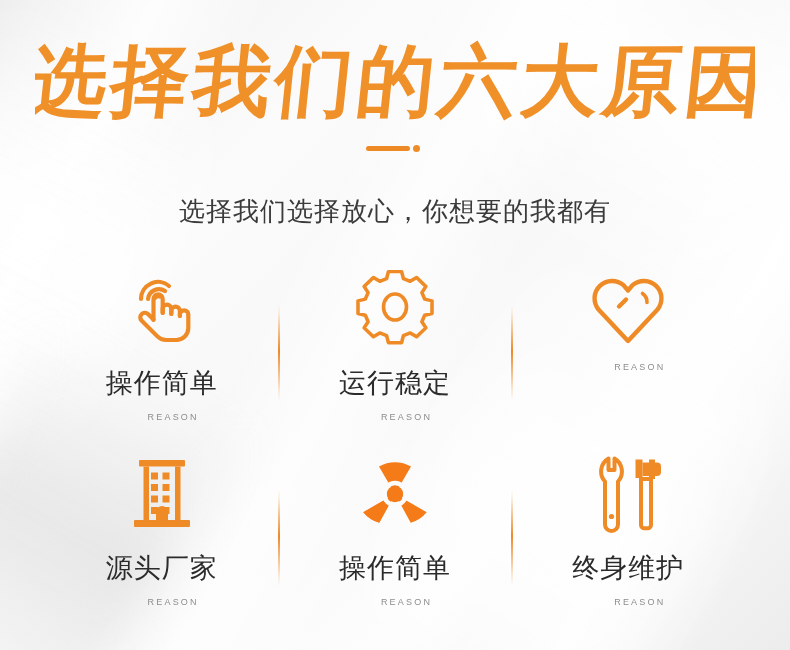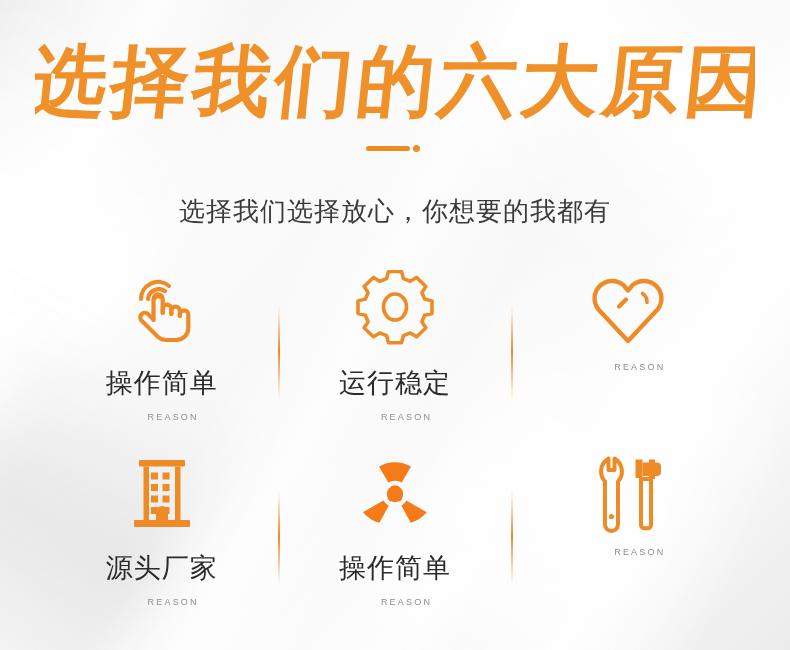--- a/index.html
+++ b/index.html
@@ -327,17 +327,18 @@
             <path d="M58 25 L58 71 A3.3 3.3 0 0 0 61.3 74.3 L64.7 74.3 A3.3 3.3 0 0 0 68 71 L68 25"></path>
           </g>
           <g fill="#ef8b26">
             <path d="M52.5 5.5 L59.5 5.5 L59.5 24 L52.5 24 Z"></path>
             <path d="M59.5 8.5 L74 8.5 a4 4 0 0 1 4 4 L78 18 a4 4 0 0 1 -4 4 L59.5 22 Z"></path>
             <path d="M66 5.5 L72 5.5 L72 25 L66 25 Z"></path>
           </g>
           <path d="M58 25 L68 25" stroke="#ef8b26" stroke-width="4" stroke-linecap="round" fill="none"></path>
         </svg>
       </div>
+      <div class="cell-label">终身维护</div>
       <div class="cell-sub">REASON</div>
     </div>
 
   </div>
 </div>
 
 </body></html>

